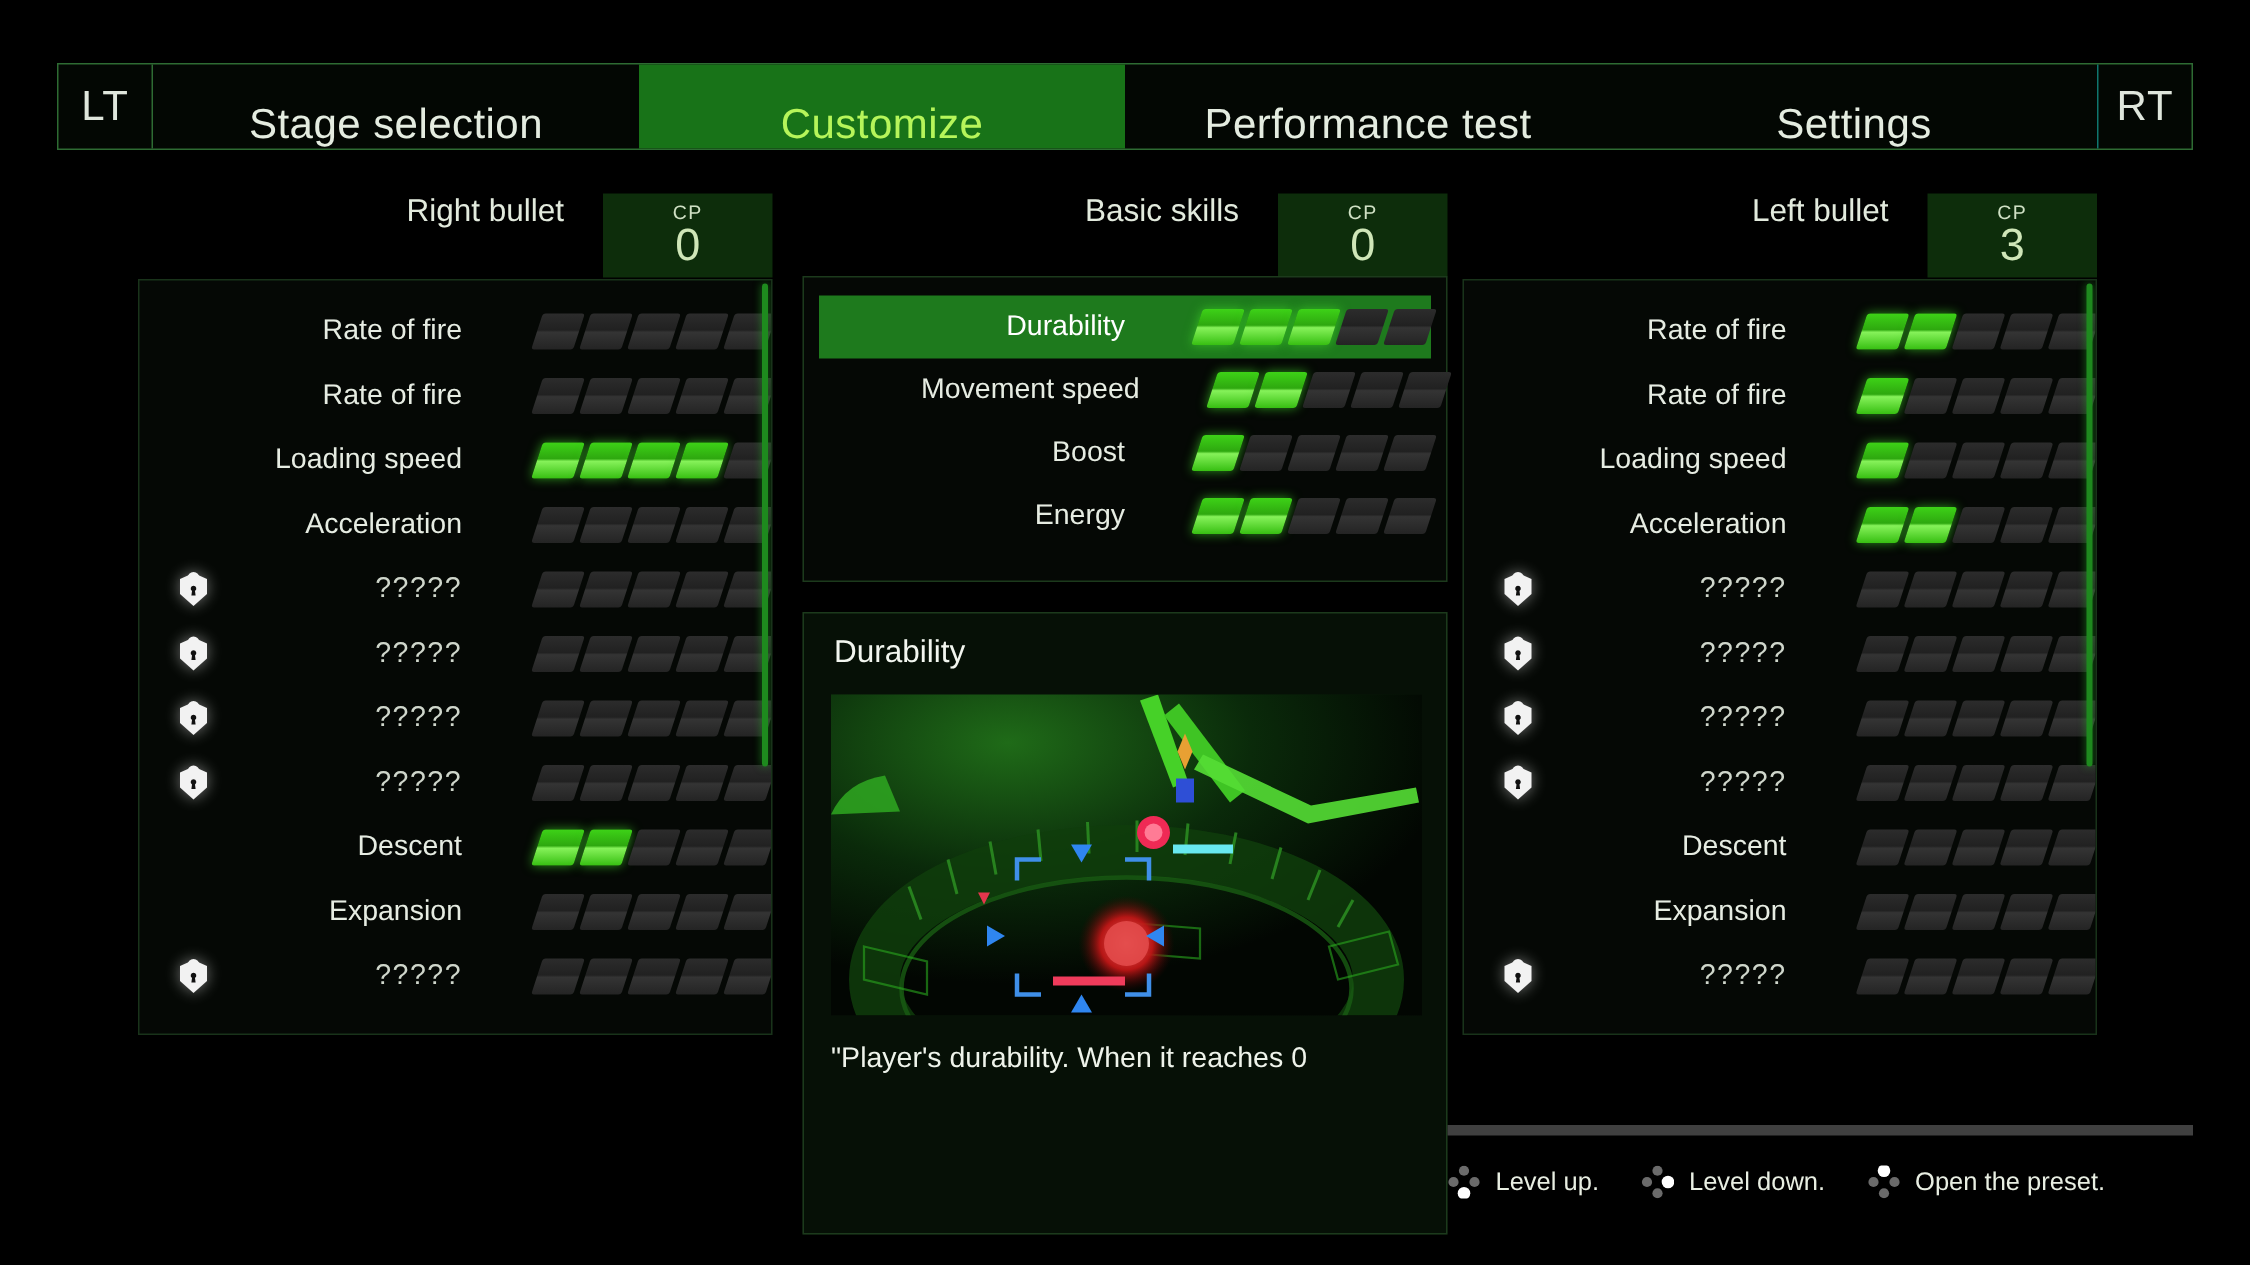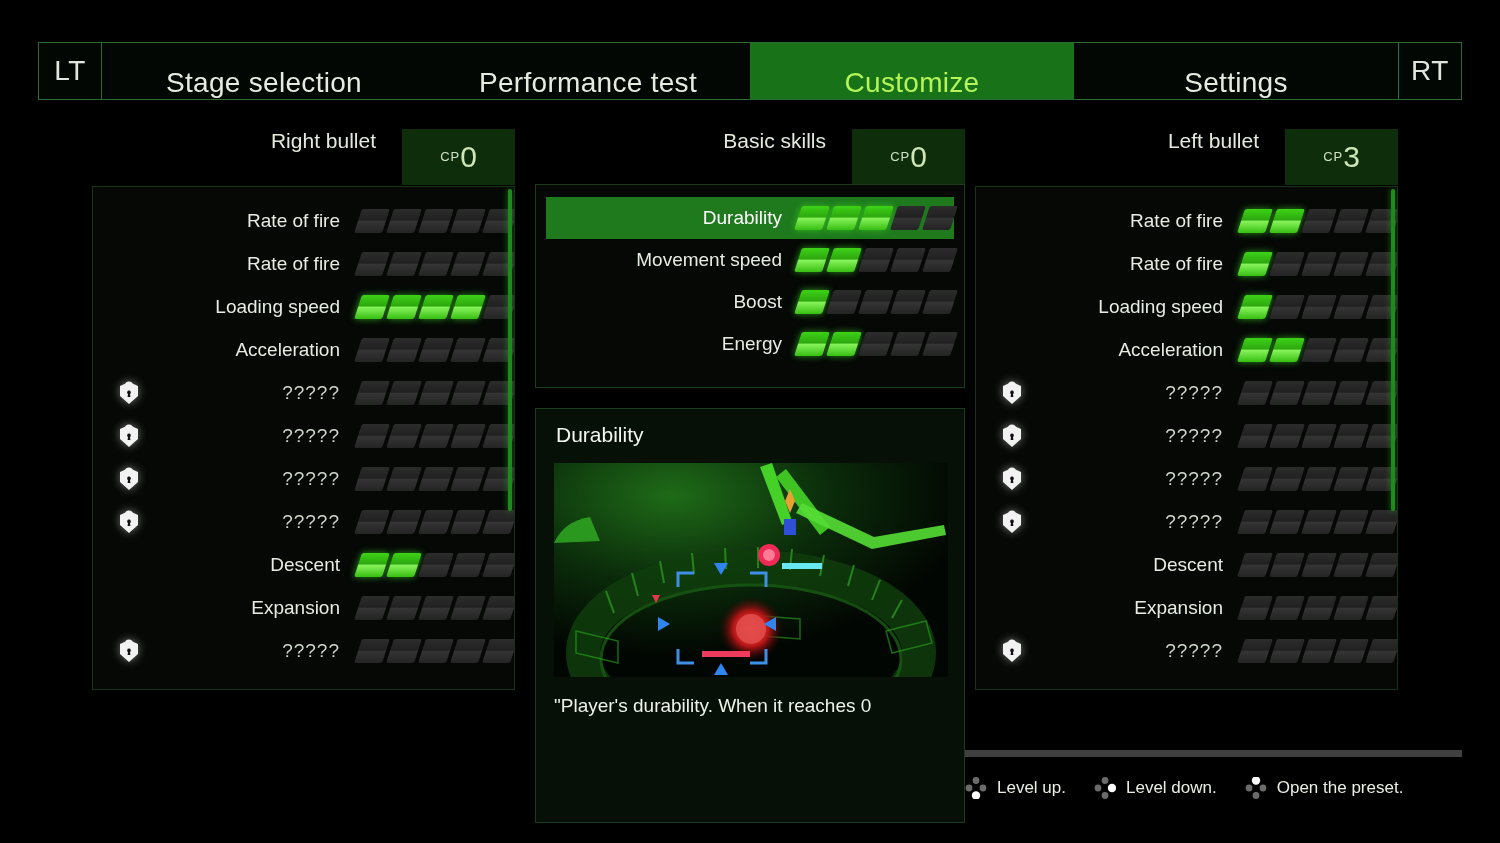--- a/index.html
+++ b/index.html
@@ -73,21 +73,21 @@
     color: #e2eadd;
     font-size: 21px;
     padding-right: 26px;
     white-space: nowrap;
   }
   .cp-box {
     width: 113px;
     height: 56px;
     background: #0d2d0b;
     display: flex;
-    flex-direction: row;
+    flex-direction: column;
     align-items: center;
     justify-content: center;
     line-height: 1;
   }
   .cp-box .cp-label {
     color: #cfe0c4;
     font-size: 13px;
     letter-spacing: 1px;
     margin-bottom: 1px;
   }
@@ -104,20 +104,21 @@
     background: #050805;
     overflow: hidden;
   }
   .stat-rows { position: relative; }
   .stat-row {
     display: flex;
     align-items: center;
     height: 43px;
     padding-left: 18px;
     position: relative;
+    gap: 32px;
   }
   .stat-row.selected { background: #1e7a1d; }
   .lock-slot {
     width: 36px;
     display: flex;
     align-items: center;
     justify-content: center;
     flex: 0 0 36px;
   }
   .lock-icon { display: block; filter: drop-shadow(0 0 5px rgba(255,255,255,.45)); }
@@ -235,25 +236,25 @@
 <div id="app">
 
   <div class="nav-bar">
     <div class="nav-trigger left">
       <span>LT</span>
     </div>
     <div class="nav-tabs" id="nav-tabs">
         <div class="nav-tab">
           <span>Stage selection</span>
         </div>
+        <div class="nav-tab active">
+          <span>Customize</span>
+        </div>
         <div class="nav-tab">
           <span>Performance test</span>
-        </div>
-        <div class="nav-tab active">
-          <span>Customize</span>
         </div>
         <div class="nav-tab">
           <span>Settings</span>
         </div>
       </div>
     <div class="nav-trigger right">
       <span>RT</span>
     </div>
   </div>
 

